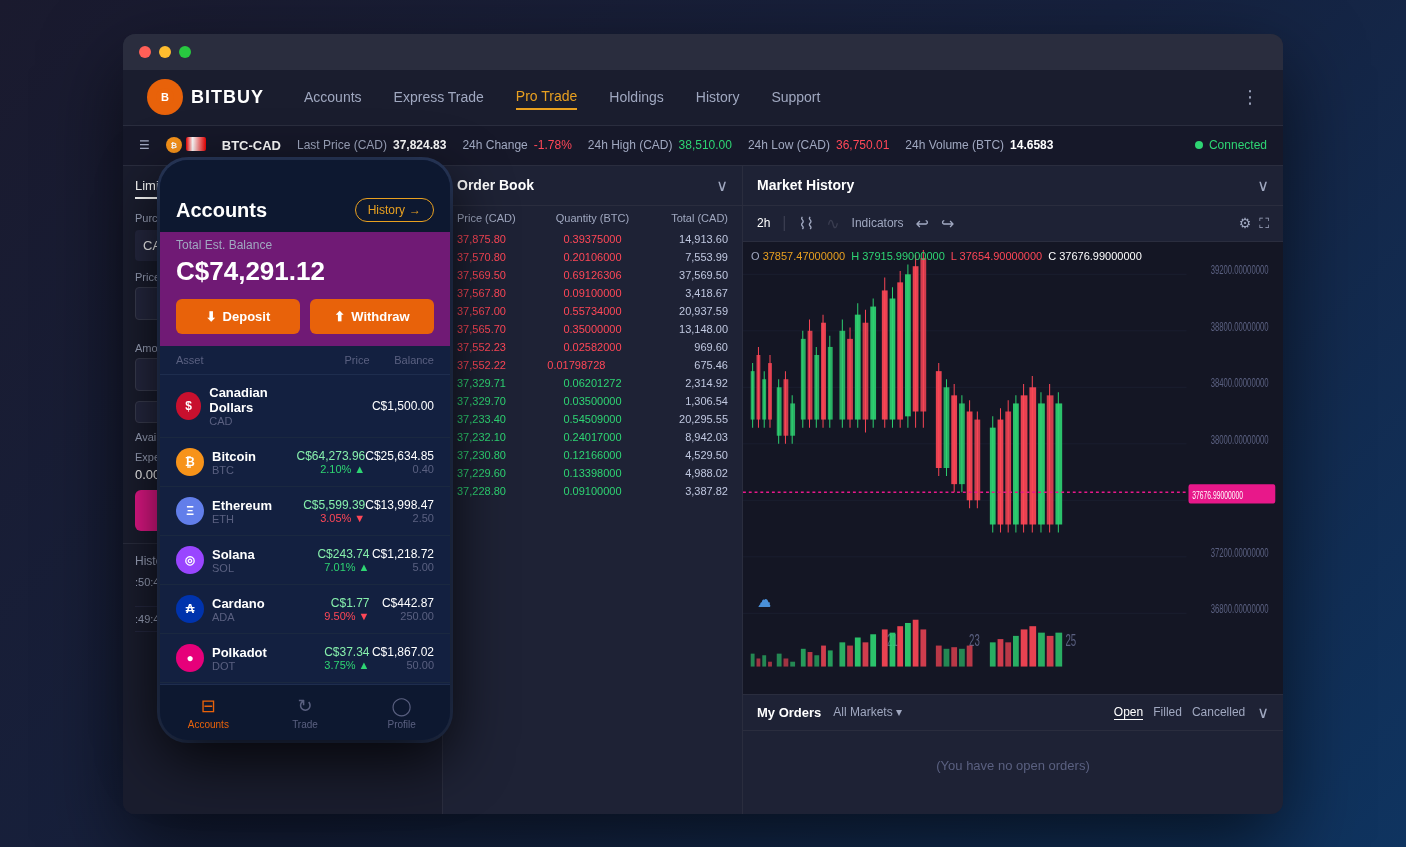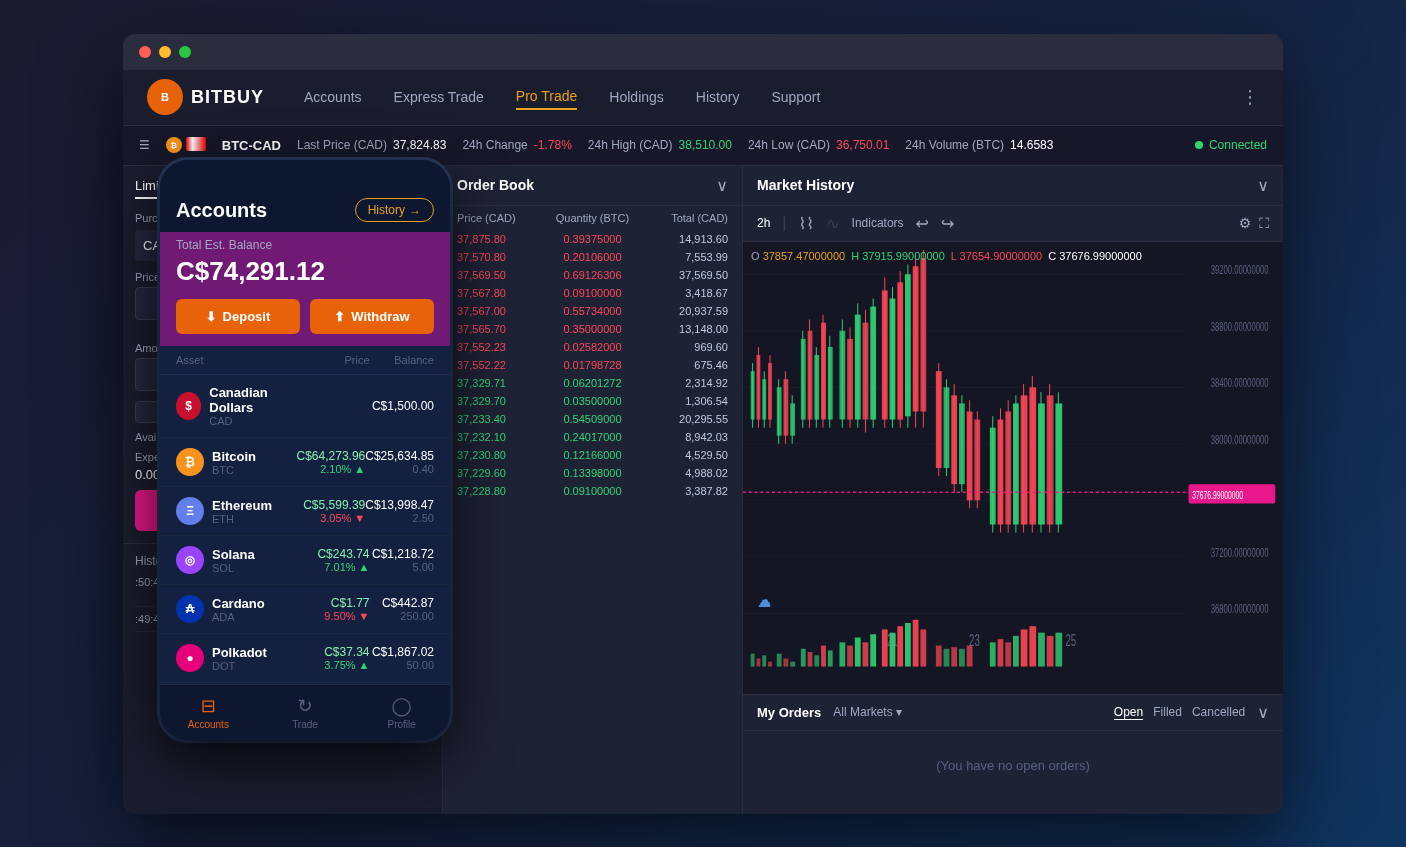--- a/index.html
+++ b/index.html
@@ -112,21 +112,21 @@
     .flag-btc {
       background: #f7931a;
       border-radius: 50%;
       width: 16px; height: 16px;
       display: flex; align-items: center; justify-content: center;
       color: white; font-size: 8px; font-weight: bold;
     }
     .ticker-pair { color: white; font-weight: 600; font-size: 13px; }
     .ticker-item { display: flex; align-items: center; gap: 6px; }
     .ticker-label { color: #a0a8c0; }
-    .ticker-val { color: white; font-weight: 400; text-align: center; }
+    .ticker-val { color: white; font-weight: 700; text-align: center; }
     .ticker-neg { color: #ff4757; }
     .ticker-high { color: #2ed573; }
     .ticker-low { color: #ff4757; }
     .connected { color: #2ed573; margin-left: auto; display: flex; align-items: center; gap: 6px; }
     .connected-dot { width: 8px; height: 8px; background: #2ed573; border-radius: 50%; }
 
     
     .main-layout {
       display: flex;
       height: calc(780px - 36px - 56px - 40px);
@@ -782,21 +782,21 @@
               <span style="text-align:center">0.35000000</span>
               <span class="col-right">13,148.00</span>
             </div>
             <div class="order-row ask">
               <span>37,552.23</span>
               <span style="text-align:center">0.02582000</span>
               <span class="col-right">969.60</span>
             </div>
             <div class="order-row ask">
               <span>37,552.22</span>
-              <span style="text-align:center">0.01798728</span>
+              <span style="">0.01798728</span>
               <span class="col-right">675.46</span>
             </div>
           </div>
 
 
         <div id="bids-container">
             <div class="order-row bid">
               <span>37,329.71</span>
               <span style="text-align:center">0.06201272</span>
               <span class="col-right">2,314.92</span>

